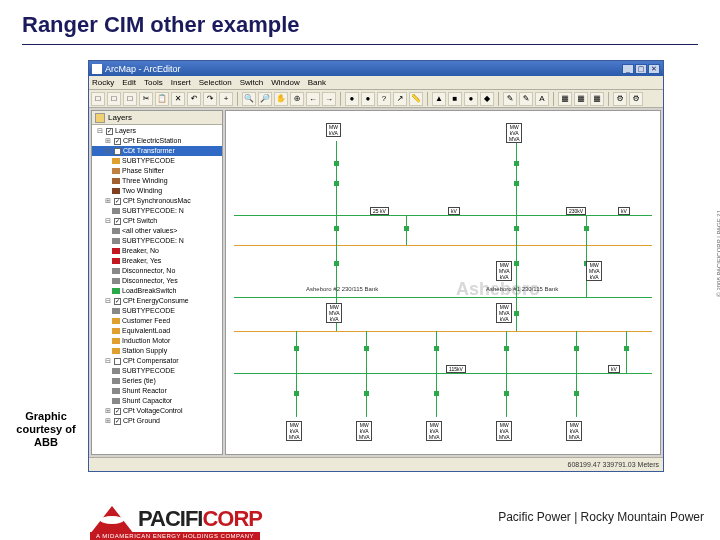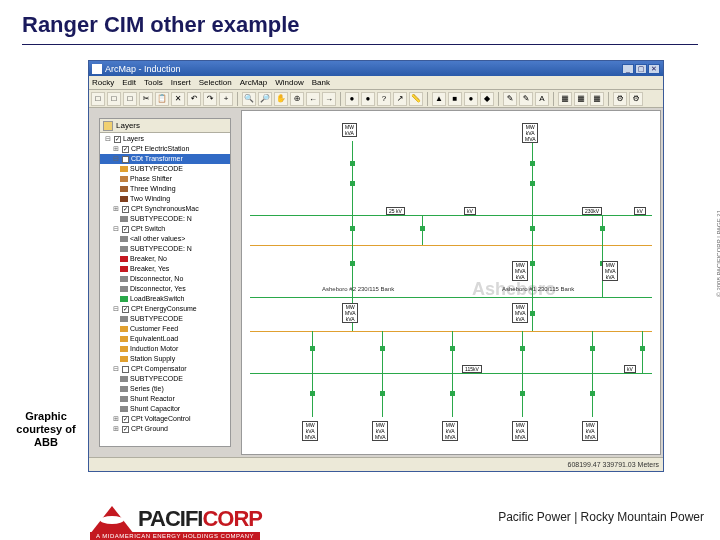--- a/index.html
+++ b/index.html
@@ -10,21 +10,21 @@
 .titlebar{height:15px;background:linear-gradient(to bottom,#4a7ac9,#2a5aa9);color:#fff;display:flex;align-items:center;padding:0 3px;font-size:9px}
 .titlebar .ticon{width:10px;height:10px;background:#fff;margin-right:3px;display:inline-block}
 .titlebar .winbtns{margin-left:auto;display:flex;gap:1px}
 .titlebar .winbtns span{width:12px;height:10px;background:#c9d6ea;border:1px solid #2a5aa9;font-size:7px;line-height:8px;text-align:center;color:#1a1a5c}
 .menubar{height:14px;background:#ece9d8;display:flex;align-items:center;padding:0 3px;gap:8px;font-size:8px;border-bottom:1px solid #b0aea0}
 .menubar span{color:#000}
 .toolbar{height:18px;background:#ece9d8;display:flex;align-items:center;padding:0 2px;gap:2px;border-bottom:1px solid #b0aea0}
 .toolbar .tb{width:14px;height:14px;border:1px solid #ccc8b8;background:#f5f3e8;font-size:8px;line-height:12px;text-align:center}
 .toolbar .sep{width:1px;height:14px;background:#b0aea0;margin:0 2px}
 .workarea{display:flex;height:calc(100% - 47px - 14px)}
-.sidebar{width:132px;background:#fff;border:1px solid #999;margin:10px;display:flex;flex-direction:column}
+.sidebar{width:132px;background:#fff;border:1px solid #999;margin:2px;display:flex;flex-direction:column}
 .sidebar-header{height:14px;background:#ece9d8;border-bottom:1px solid #b0aea0;display:flex;align-items:center;padding:0 3px;gap:3px}
 .sidebar-header .ico{width:10px;height:10px;background:#f0d070;border:1px solid #999}
 .layerlist{flex:1;overflow:hidden;font-size:7px;line-height:10px;padding:1px 0}
 .layerlist .li{display:flex;align-items:center;padding:0 2px;gap:2px;height:10px;white-space:nowrap}
 .layerlist .li.sel{background:#316ac5;color:#fff}
 .layerlist .ind{display:inline-block;width:0}
 .layerlist .box{width:7px;height:7px;border:1px solid #666;background:#fff;font-size:6px;line-height:5px;text-align:center;flex-shrink:0}
 .layerlist .sw{width:8px;height:6px;flex-shrink:0}
 .layerlist .tree{width:8px;text-align:center;color:#666;flex-shrink:0}
 .sidebar-footer{height:14px;background:#ece9d8;border-top:1px solid #b0aea0;display:flex;align-items:center;padding:0 3px}
@@ -49,34 +49,34 @@
 </style>
 </head>
 <body>
 
 <div class="slide-title">Ranger CIM other example</div>
 <hr class="title-rule">
 
 <div class="app-frame">
   <div class="titlebar">
     <span class="ticon"></span>
-    <span>ArcMap - Induction</span>
+    <span>ArcMap - ArcEditor</span>
     <div class="winbtns">
       <span>_</span>
       <span>▢</span>
       <span>✕</span>
     </div>
   </div>
   <div class="menubar" id="menubar">
       <span>Rocky</span>
       <span>Edit</span>
       <span>Tools</span>
       <span>Insert</span>
       <span>Selection</span>
-      <span>ArcMap</span>
+      <span>Switch</span>
       <span>Window</span>
       <span>Bank</span>
     </div>
   <div class="toolbar" id="toolbar">
       <div class="tb">□</div>
       <div class="tb">□</div>
       <div class="tb">□</div>
       <div class="tb">✂</div>
       <div class="tb">📋</div>
       <div class="tb">✕</div>

